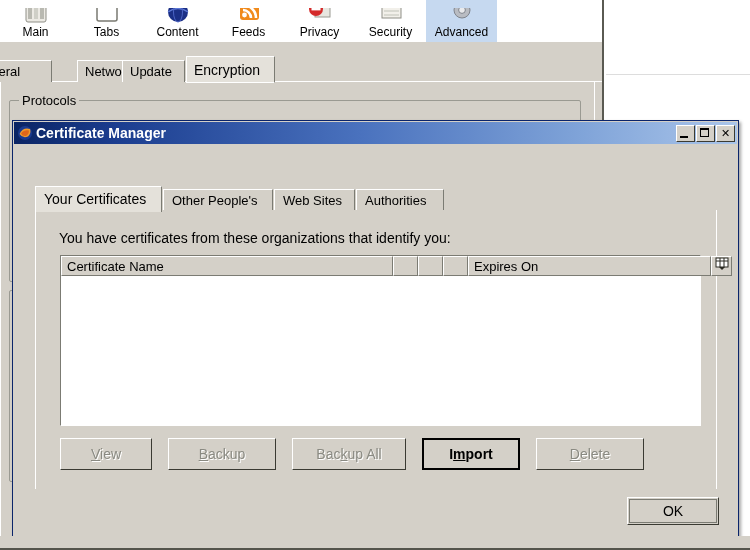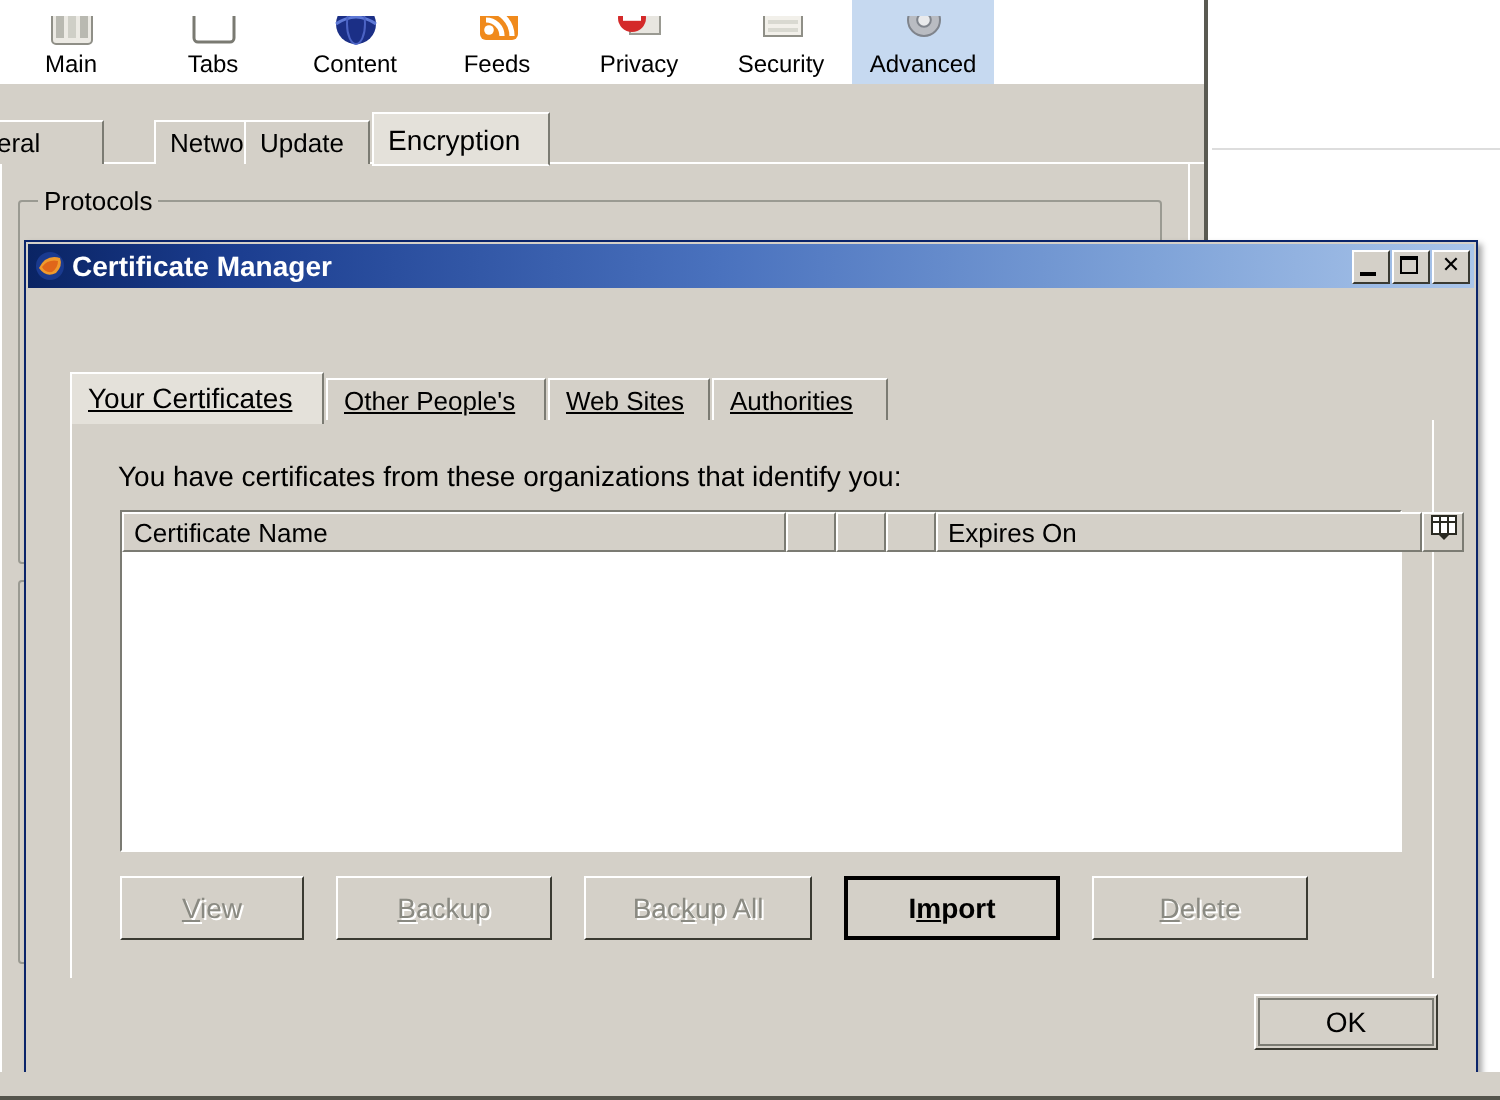--- a/index.html
+++ b/index.html
@@ -217,21 +217,20 @@
     top: 3px; height: 22px;
     background: #d4d0c8;
     border: 1px solid #ffffff;
     border-right-color: #7b7b73;
     border-bottom: none;
     font-size: 13px; color: #000;
     padding: 3px 8px 0 8px;
     box-sizing: border-box;
     line-height: 16px;
     white-space: nowrap;
-    text-decoration: underline;
   }
   .cert-tab.active {
     top: 0; height: 26px;
     background: #e4e1da;
     font-size: 14px;
     padding-top: 4px;
     z-index: 3;
   }
   #cert-panel {
     position: absolute;
@@ -533,21 +532,21 @@
         <div id="btnrow">
           <div class="btn disabled" style="width:92px;">
             <span><span class="acc">V</span>iew</span>
           </div>
           <div class="btn disabled" style="width:108px;">
             <span><span class="acc">B</span>ackup</span>
           </div>
           <div class="btn disabled" style="width:114px;">
             <span>Bac<span class="acc">k</span>up All</span>
           </div>
-          <div class="btn default" style="width:108px;justify-content:center;">
+          <div class="btn default" style="width:98px;justify-content:center;">
             <span>I<span class="acc">m</span>port</span>
           </div>
           <div class="btn disabled" style="width:108px;">
             <span><span class="acc">D</span>elete</span>
           </div>
         </div>
       </div>
 
       <div id="okbar">
         <div id="ok-button">

